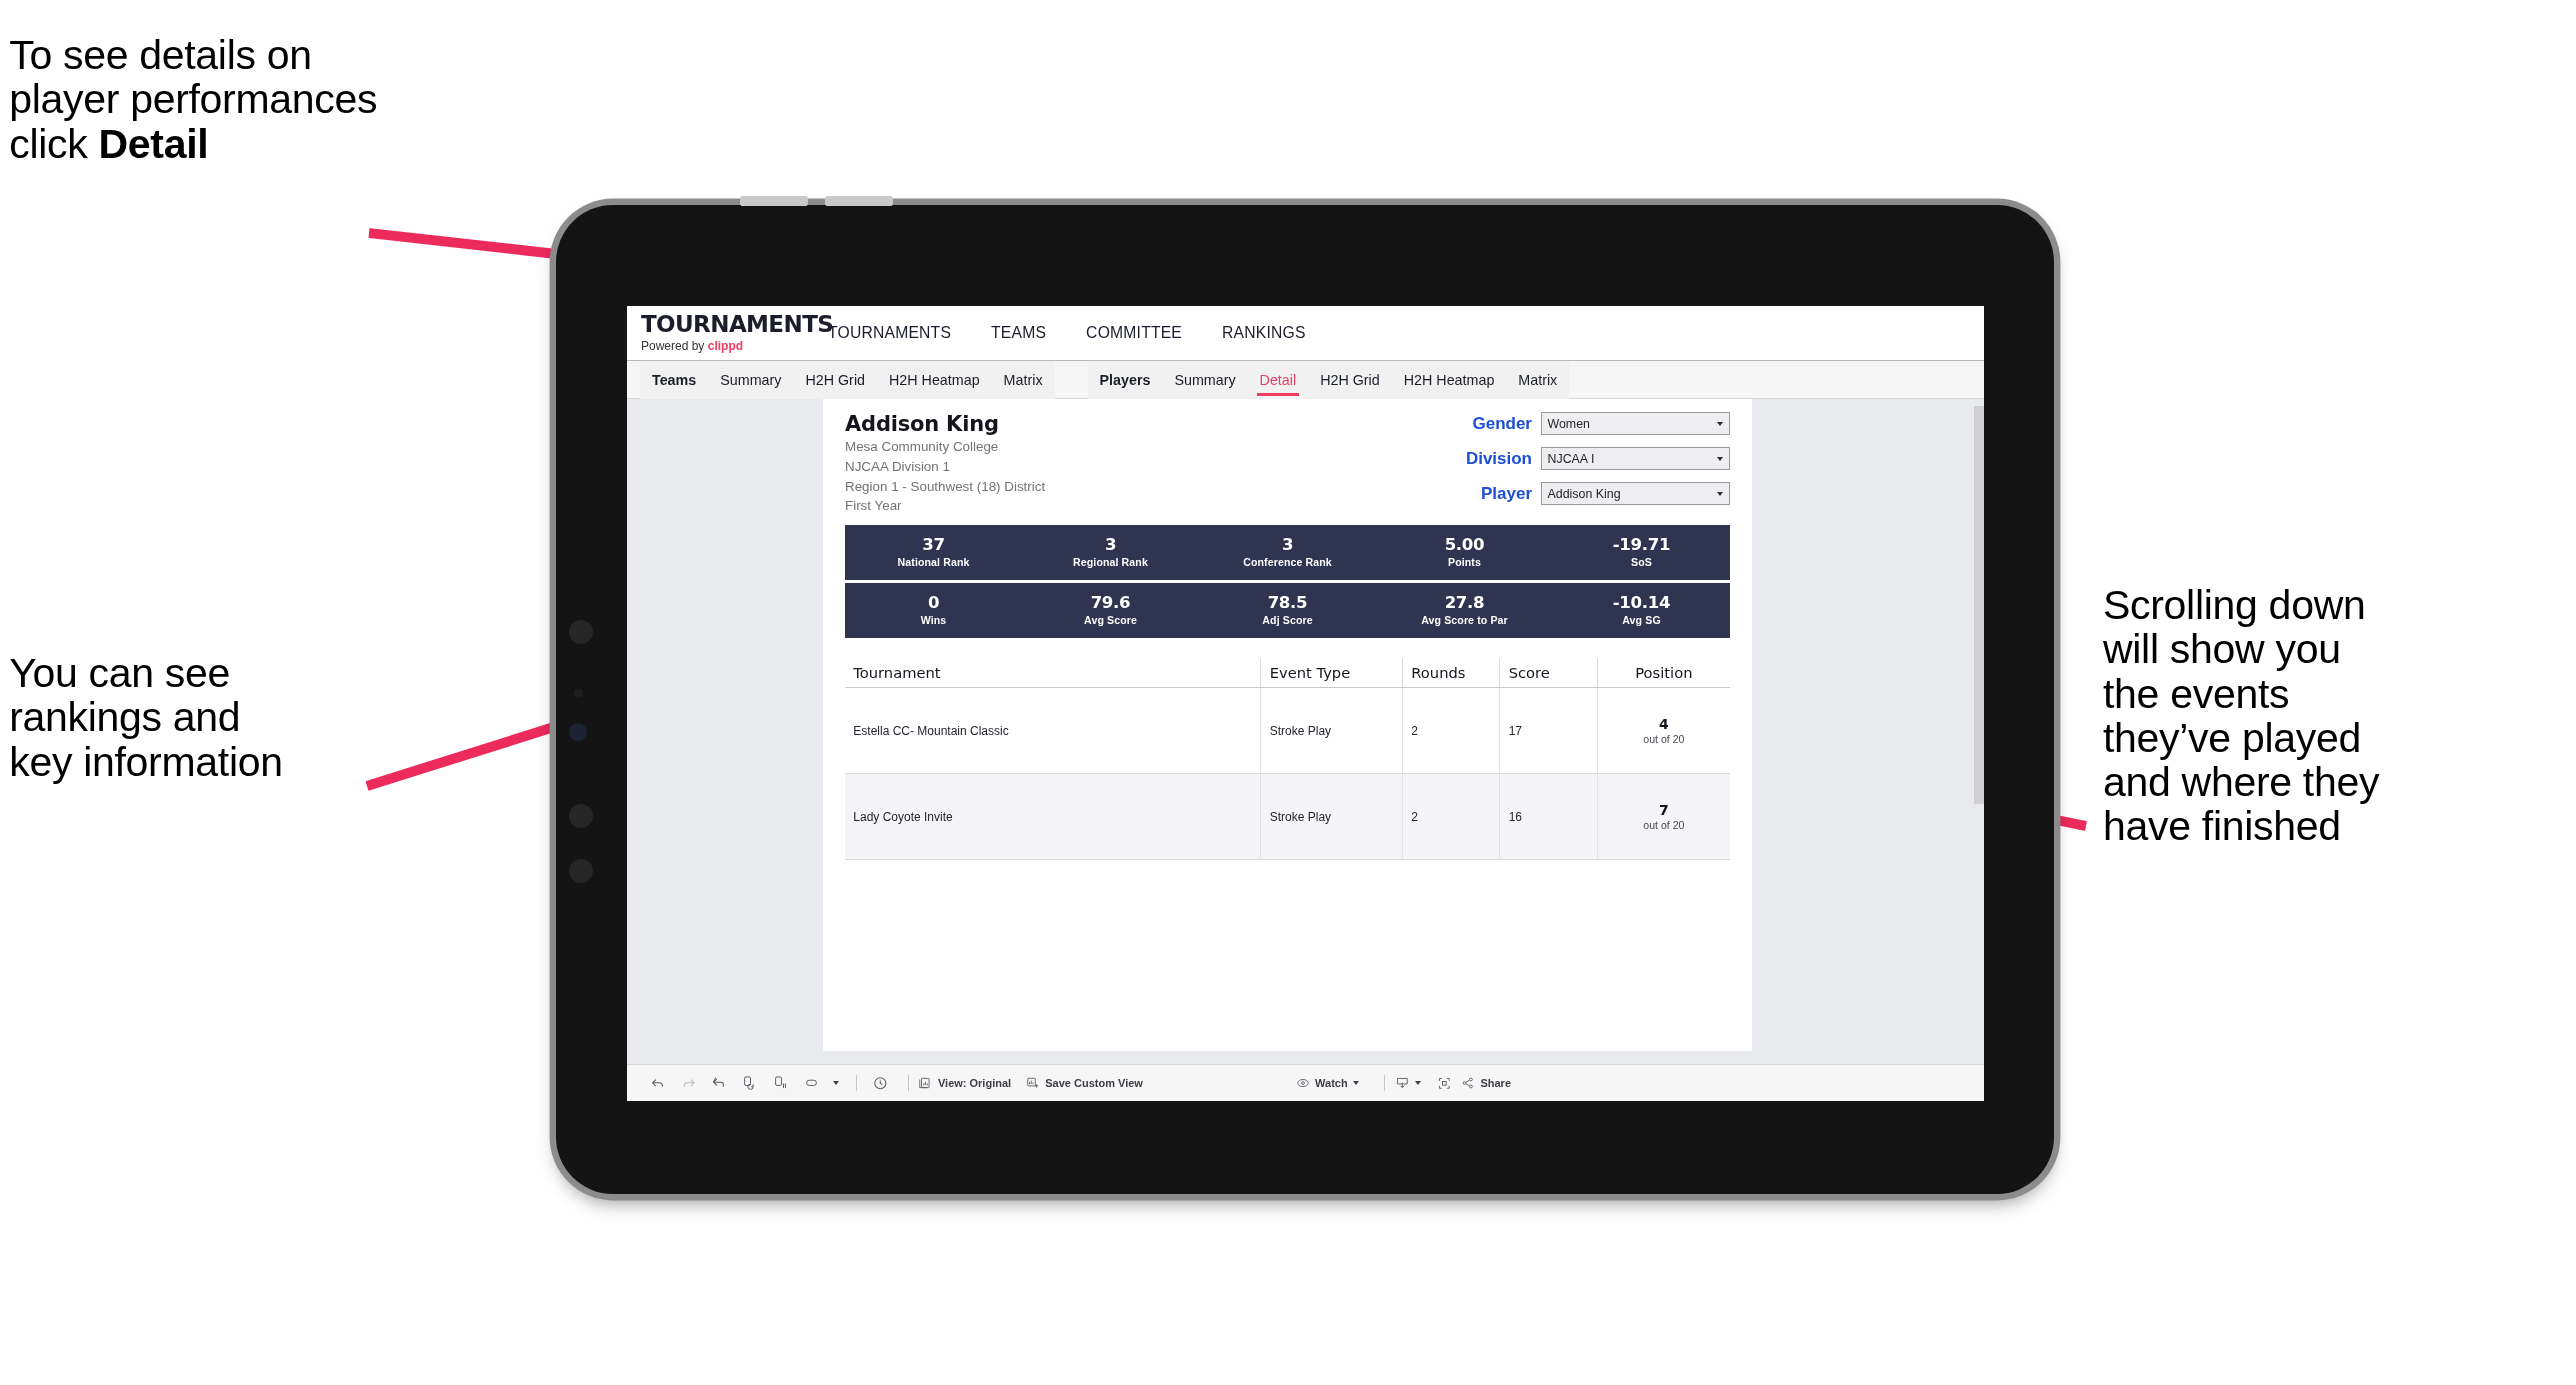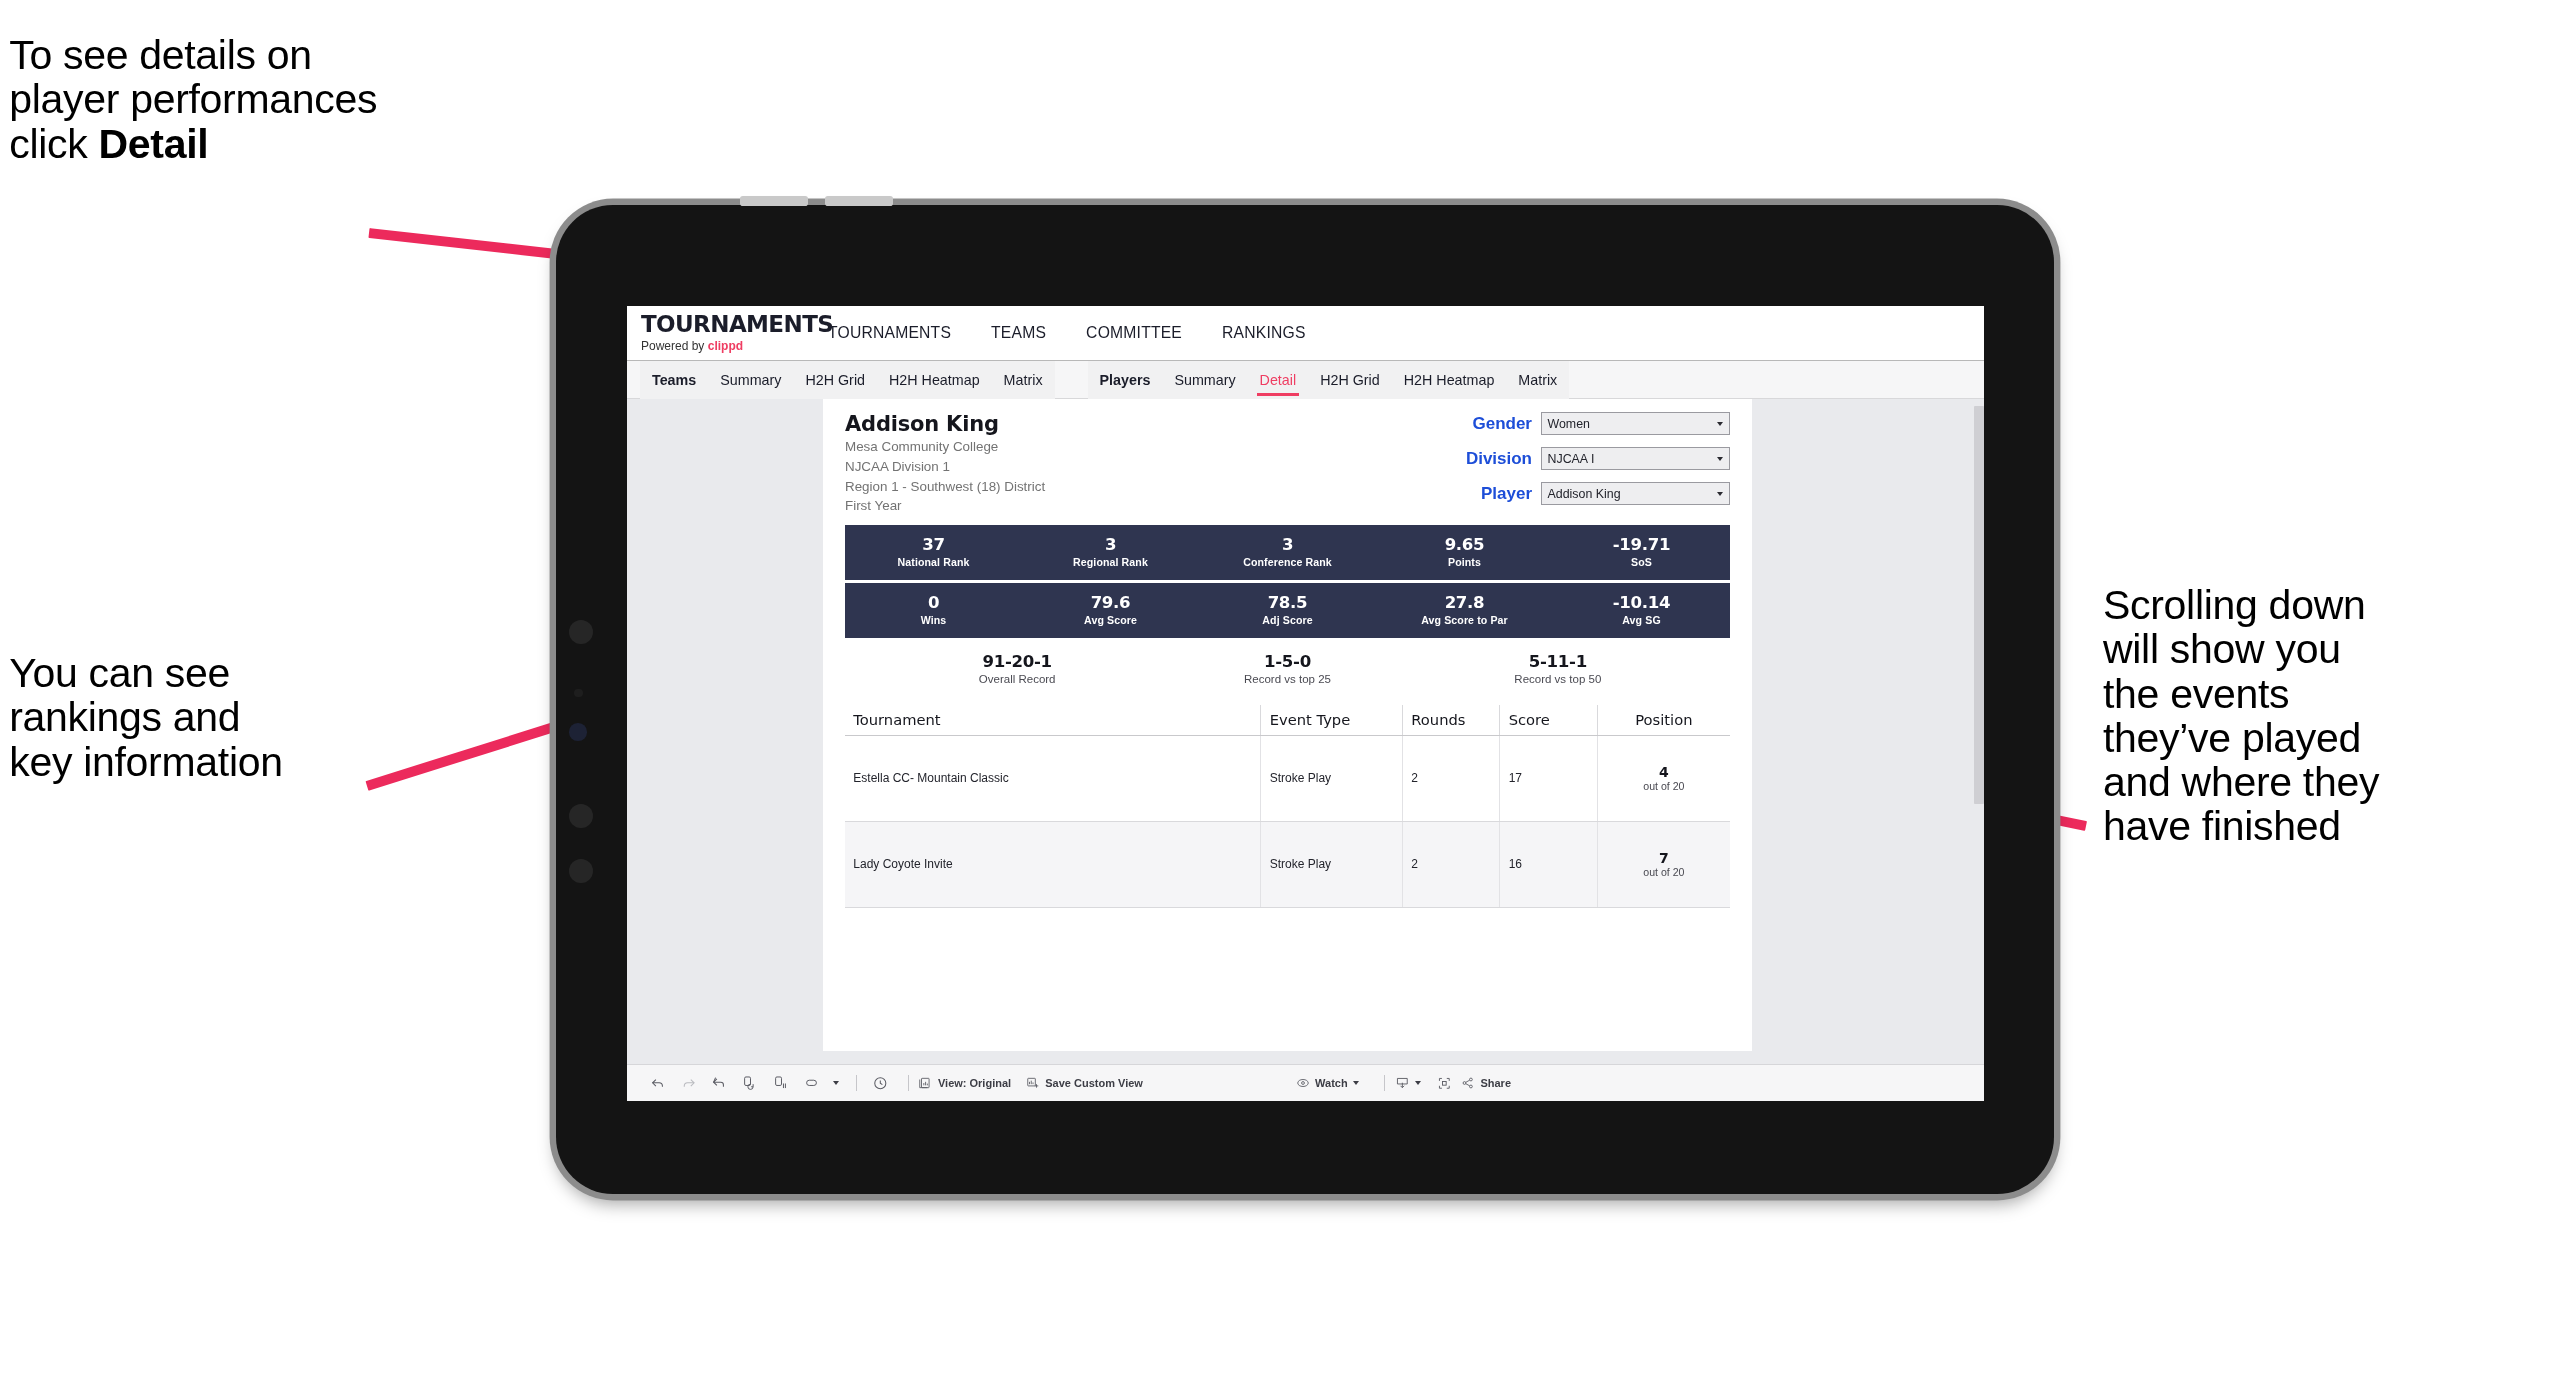--- a/index.html
+++ b/index.html
@@ -340,21 +340,21 @@
               </div>
               <div class="statcell">
                 <div class="v">3</div>
                 <div class="l">Regional Rank</div>
               </div>
               <div class="statcell">
                 <div class="v">3</div>
                 <div class="l">Conference Rank</div>
               </div>
               <div class="statcell">
-                <div class="v">9.65</div>
+                <div class="v">5.00</div>
                 <div class="l">Points</div>
               </div>
               <div class="statcell">
                 <div class="v">-19.71</div>
                 <div class="l">SoS</div>
               </div>
             </div>
 
             <div class="statbar second">
               <div class="statcell">
@@ -372,34 +372,20 @@
               <div class="statcell">
                 <div class="v">27.8</div>
                 <div class="l">Avg Score to Par</div>
               </div>
               <div class="statcell">
                 <div class="v">-10.14</div>
                 <div class="l">Avg SG</div>
               </div>
             </div>
 
-            <div class="recordrow">
-              <div class="reccell">
-                <div class="v">91-20-1</div>
-                <div class="l">Overall Record</div>
-              </div>
-              <div class="reccell">
-                <div class="v">1-5-0</div>
-                <div class="l">Record vs top 25</div>
-              </div>
-              <div class="reccell">
-                <div class="v">5-11-1</div>
-                <div class="l">Record vs top 50</div>
-              </div>
-            </div>
 
             <table id="etable">
               <thead>
                 <tr>
                   <th style="width:47%">Tournament</th>
                   <th style="width:16%">Event Type</th>
                   <th style="width:11%">Rounds</th>
                   <th style="width:11%">Score</th>
                   <th style="width:15%">Position</th>
                 </tr>

